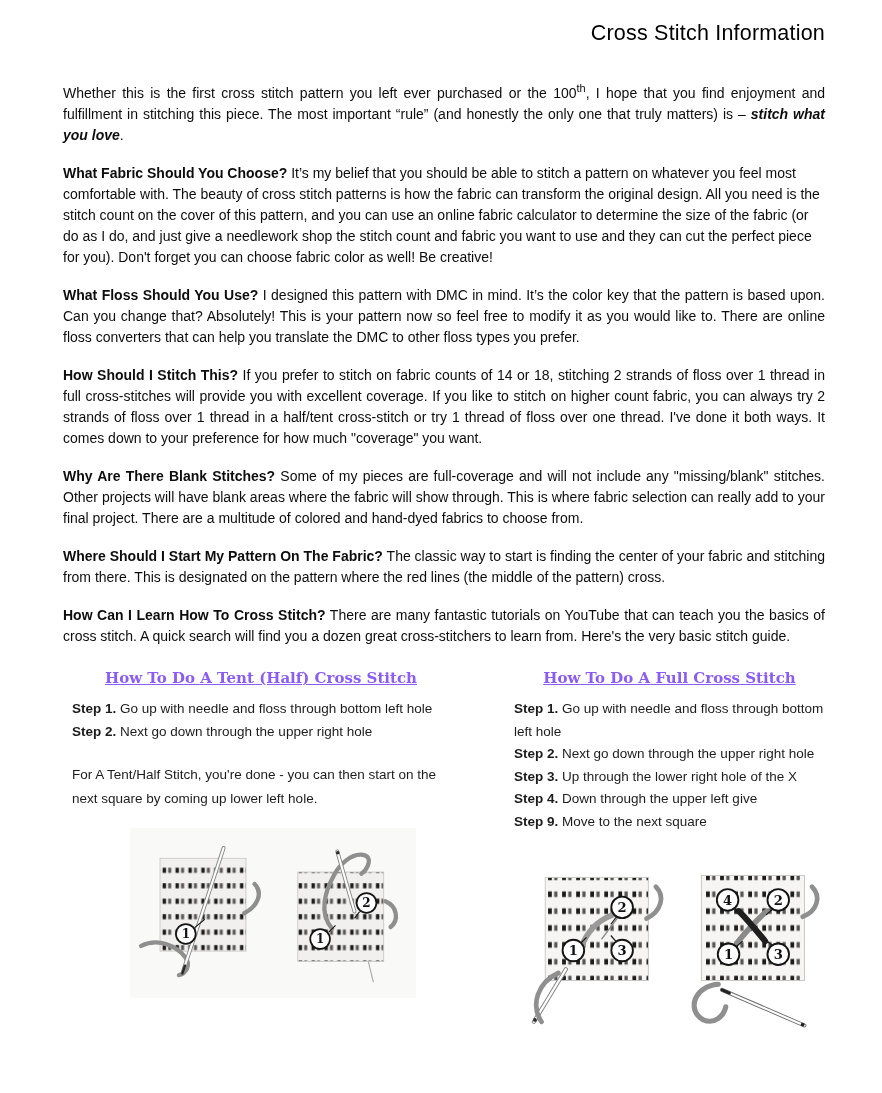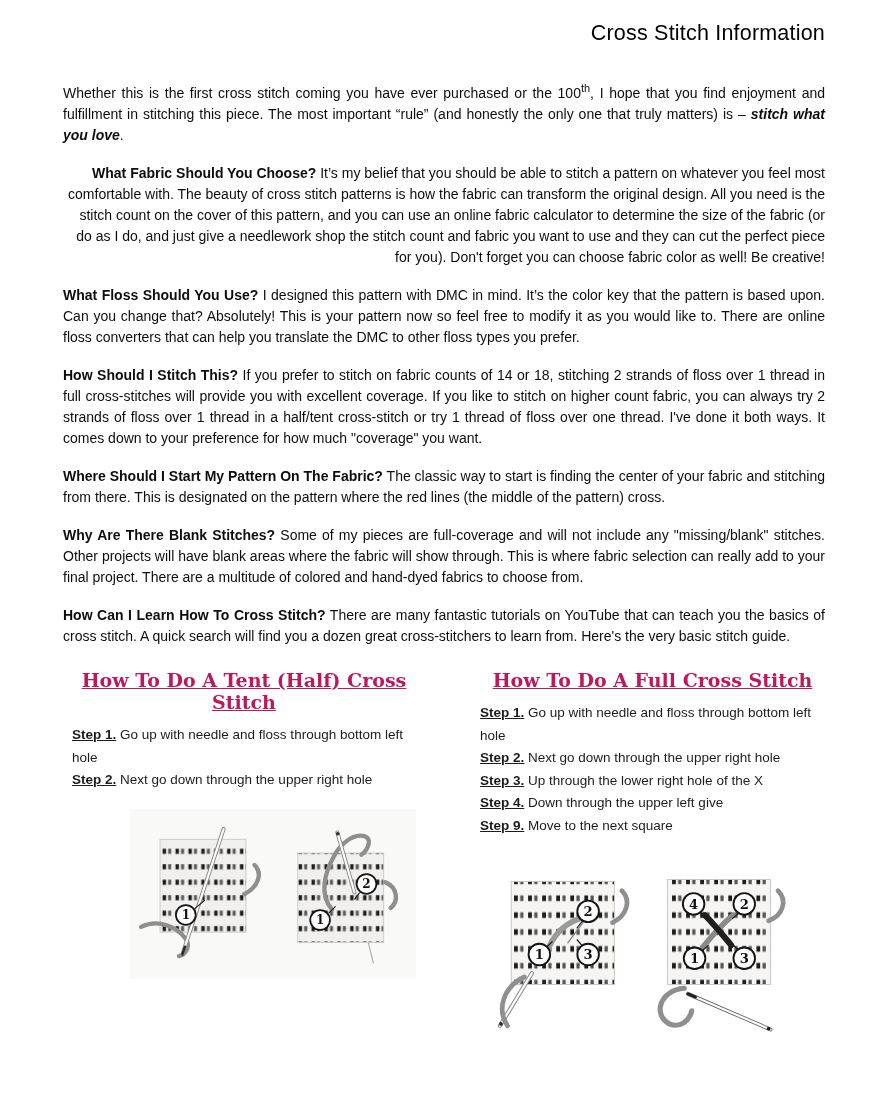--- a/index.html
+++ b/index.html
@@ -11,37 +11,37 @@
   .doc{padding:0 57px 0 63px;}
   h1.title{
     font-size:21.5px;font-weight:400;text-align:right;
     margin:21px 0 0 0;letter-spacing:.2px;color:#000;
   }
   p.body-text{
     font-size:14px;line-height:21px;margin:0 0 17px 0;color:#0d0d0d;
   }
   p.first{margin-top:37px;}
   .justify{text-align:justify;}
-  .leftalign{text-align:right;}
+  .leftalign{text-align:left;}
   p.body-text b{font-weight:bold;}
   sup.th{font-size:11px;vertical-align:super;line-height:0;}
   em.love{font-weight:bold;font-style:italic;}
 
   .columns{display:flex;margin-top:22px;padding-left:9px;}
   .col-left{width:380px;}
   .col-right{width:382px;margin-left:64px;}
   h2.col-head{
-    font-family:"DejaVu Serif",serif;font-size:19px;font-weight:bold;
-    text-decoration:underline;text-align:center;margin:0 0 11px 0;color:#be185d;
+    font-family:"DejaVu Serif",serif;font-size:15px;font-weight:bold;
+    text-decoration:underline;text-align:center;margin:0 0 11px 0;color:#8b5cf6;
   }
   .step{
     font-family:"Liberation Sans",sans-serif;font-size:13.5px;
     line-height:22.5px;color:#1c1c1c;
   }
-  .step b{font-weight:bold;text-decoration:underline;}
+  .step b{font-weight:bold;}
   p.note{
     font-family:"Liberation Sans",sans-serif;font-size:13.5px;
     line-height:24px;color:#1c1c1c;margin:20px 0 0 0;width:378px;
   }
   .diagrams-left{
     margin-top:17px;margin-left:58px;width:252px;
     background:#f9f9f7;padding:12px 16px 8px 18px;
     display:flex;gap:26px;
   }
   .diagrams-right{
@@ -52,40 +52,41 @@
     font-family:"DejaVu Serif",serif;font-size:14px;font-weight:bold;fill:#101010;
   }
 </style>
 </head>
 <body>
 
 <div class="doc">
 
   <h1 class="title">Cross Stitch Information</h1>
 
-  <p class="body-text justify first"><span>Whether this is the first cross stitch coming you have ever purchased or the 100</span><sup class="th">th</sup><span>, I hope that you find enjoyment and fulfillment in stitching this piece. The most important “rule” (and honestly the only one that truly matters) is – </span><em class="love">stitch what you love</em><span>.</span></p>
+  <p class="body-text justify first"><span>Whether this is the first cross stitch pattern you left ever purchased or the 100</span><sup class="th">th</sup><span>, I hope that you find enjoyment and fulfillment in stitching this piece. The most important “rule” (and honestly the only one that truly matters) is – </span><em class="love">stitch what you love</em><span>.</span></p>
 
   <p class="body-text leftalign"><b>What Fabric Should You Choose?</b><span> It’s my belief that you should be able to stitch a pattern on whatever you feel most comfortable with. The beauty of cross stitch patterns is how the fabric can transform the original design.  All you need is the stitch count on the cover of this pattern, and you can use an online fabric calculator to determine the size of the fabric (or do as I do, and just give a needlework shop the stitch count and fabric you want to use and they can cut the perfect piece for you). Don't forget you can choose fabric color as well! Be creative!</span></p>
 
   <p class="body-text justify"><b>What Floss Should You Use?</b><span> I designed this pattern with DMC in mind. It’s the color key that the pattern is based upon. Can you change that? Absolutely! This is your pattern now so feel free to modify it as you would like to.  There are online floss converters that can help you translate the DMC to other floss types you prefer.</span></p>
 
   <p class="body-text justify"><b>How Should I Stitch This?</b><span> If you prefer to stitch on fabric counts of 14 or 18, stitching 2 strands of floss over 1 thread in full cross-stitches will provide you with excellent coverage. If you like to stitch on higher count fabric, you can always try 2 strands of floss over 1 thread in a half/tent cross-stitch or try 1 thread of floss over one thread.  I've done it both ways. It comes down to your preference for how much "coverage" you want.</span></p>
 
+  <p class="body-text justify"><b>Why Are There Blank Stitches?</b><span> Some of my pieces are full-coverage and will not include any "missing/blank" stitches. Other projects will have blank areas where the fabric will show through. This is where fabric selection can really add to your final project. There are a multitude of colored and hand-dyed fabrics to choose from.</span></p>
+
   <p class="body-text justify"><b>Where Should I Start My Pattern On The Fabric?</b><span> The classic way to start is finding the center of your fabric and stitching from there. This is designated on the pattern where the red lines (the middle of the pattern) cross.</span></p>
-
-  <p class="body-text justify"><b>Why Are There Blank Stitches?</b><span> Some of my pieces are full-coverage and will not include any "missing/blank" stitches. Other projects will have blank areas where the fabric will show through. This is where fabric selection can really add to your final project. There are a multitude of colored and hand-dyed fabrics to choose from.</span></p>
 
   <p class="body-text justify"><b>How Can I Learn How To Cross Stitch?</b><span> There are many fantastic tutorials on YouTube that can teach  you the basics of cross stitch. A quick search will find you a dozen great cross-stitchers to learn from. Here's the very basic stitch guide.</span></p>
 
   <div class="columns">
 
     <div class="col-left">
       <h2 class="col-head">How To Do A Tent (Half) Cross Stitch</h2>
       <div class="step"><b>Step 1.</b><span> Go up with needle and floss through bottom left hole</span></div>
       <div class="step"><b>Step 2.</b><span> Next go down through the upper right hole</span></div>
+      <p class="note">For A Tent/Half Stitch, you're done - you can then start on the next square by coming up lower left hole.</p>
 
       <div class="diagrams-left">
 
         <svg class="diag" width="110" height="150" viewBox="0 0 128 160">
           <defs>
             <pattern id="aida1" patternUnits="userSpaceOnUse" width="15" height="18">
               <rect width="15" height="18" fill="#f1f0ee"></rect>
               <rect x="2" y="7" width="4" height="6" fill="#1c1c1c"></rect>
               <rect x="8.5" y="7" width="3.5" height="6" fill="#3a3a3a" opacity="0.85"></rect>
             </pattern>

